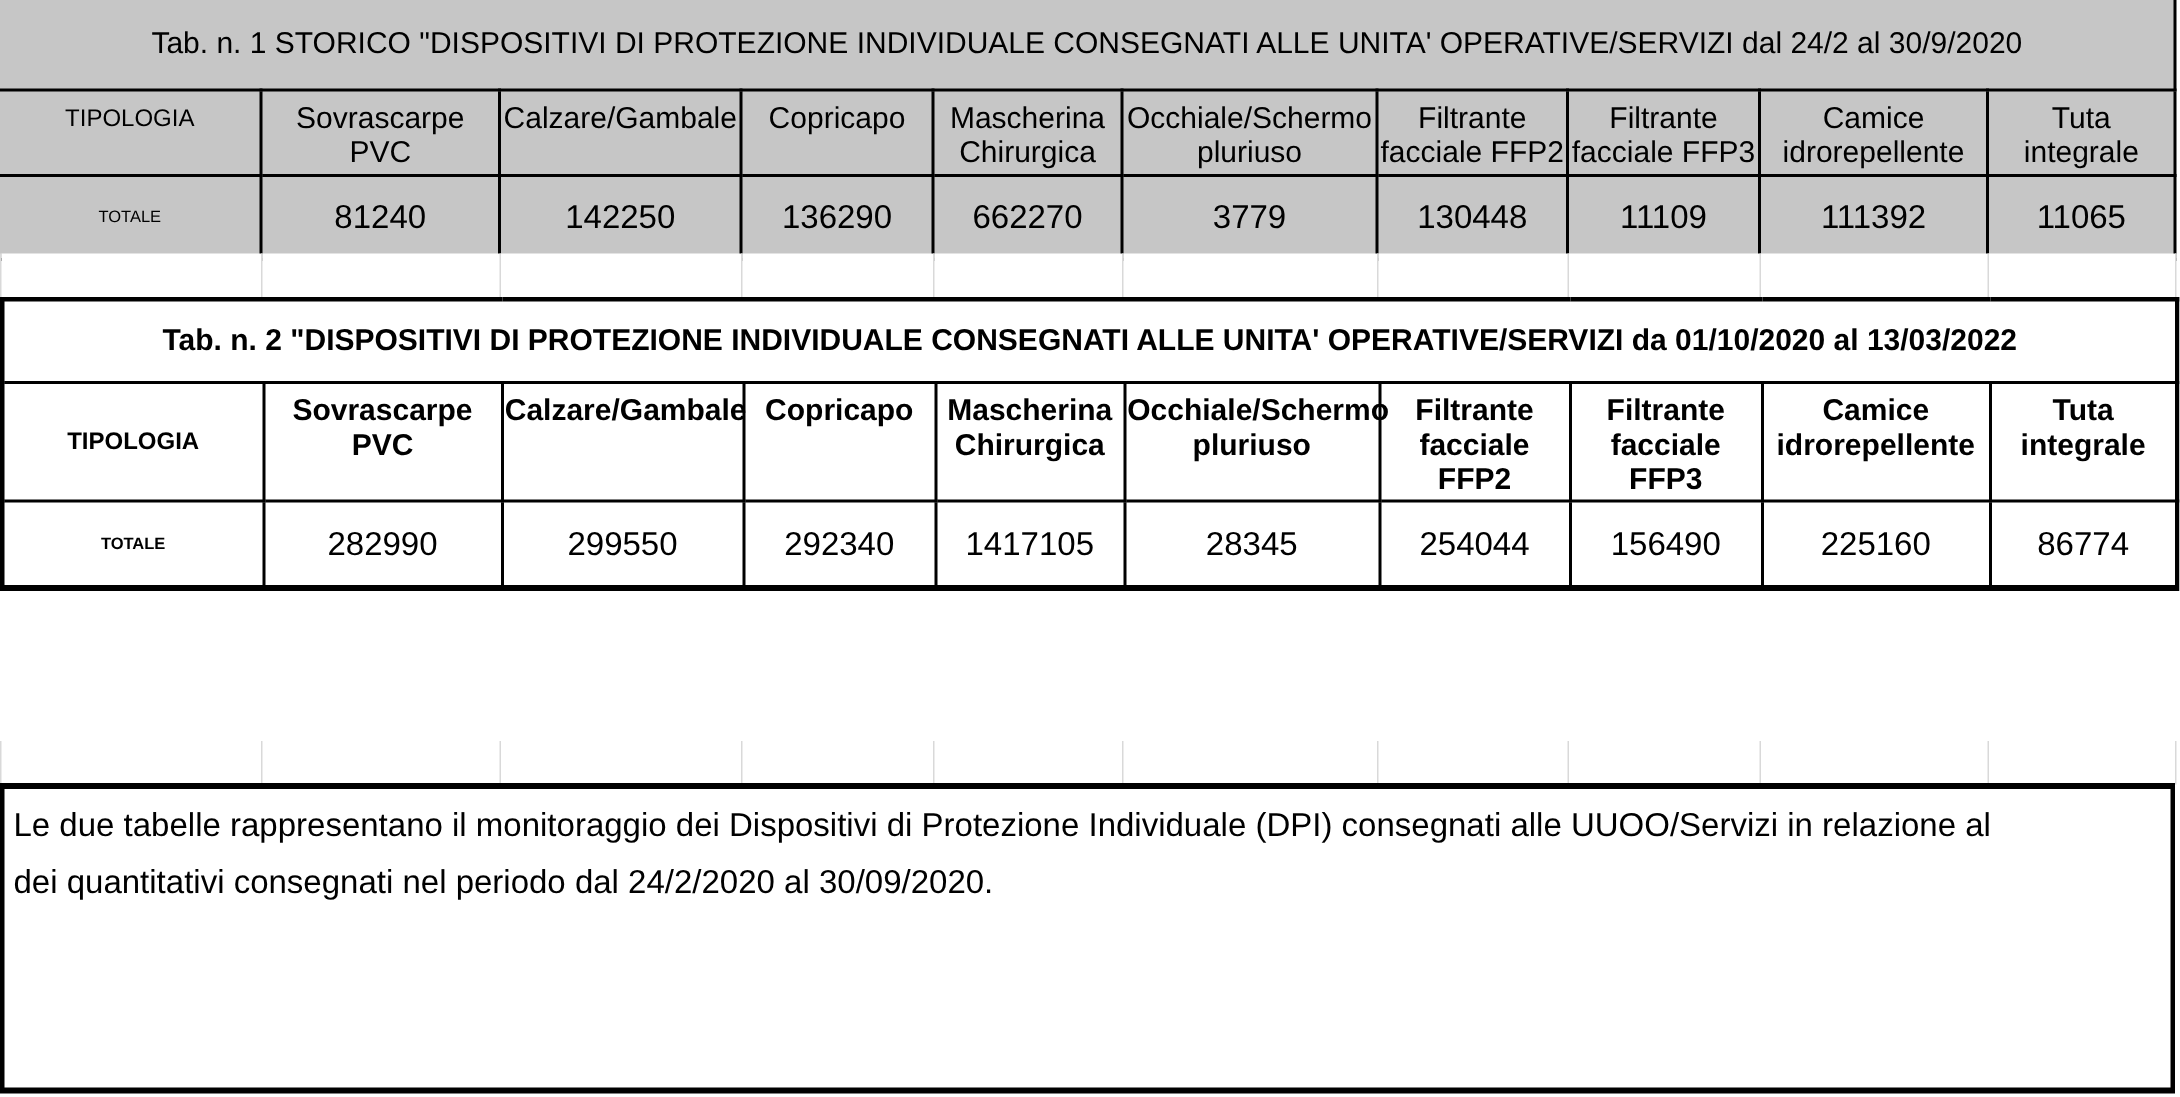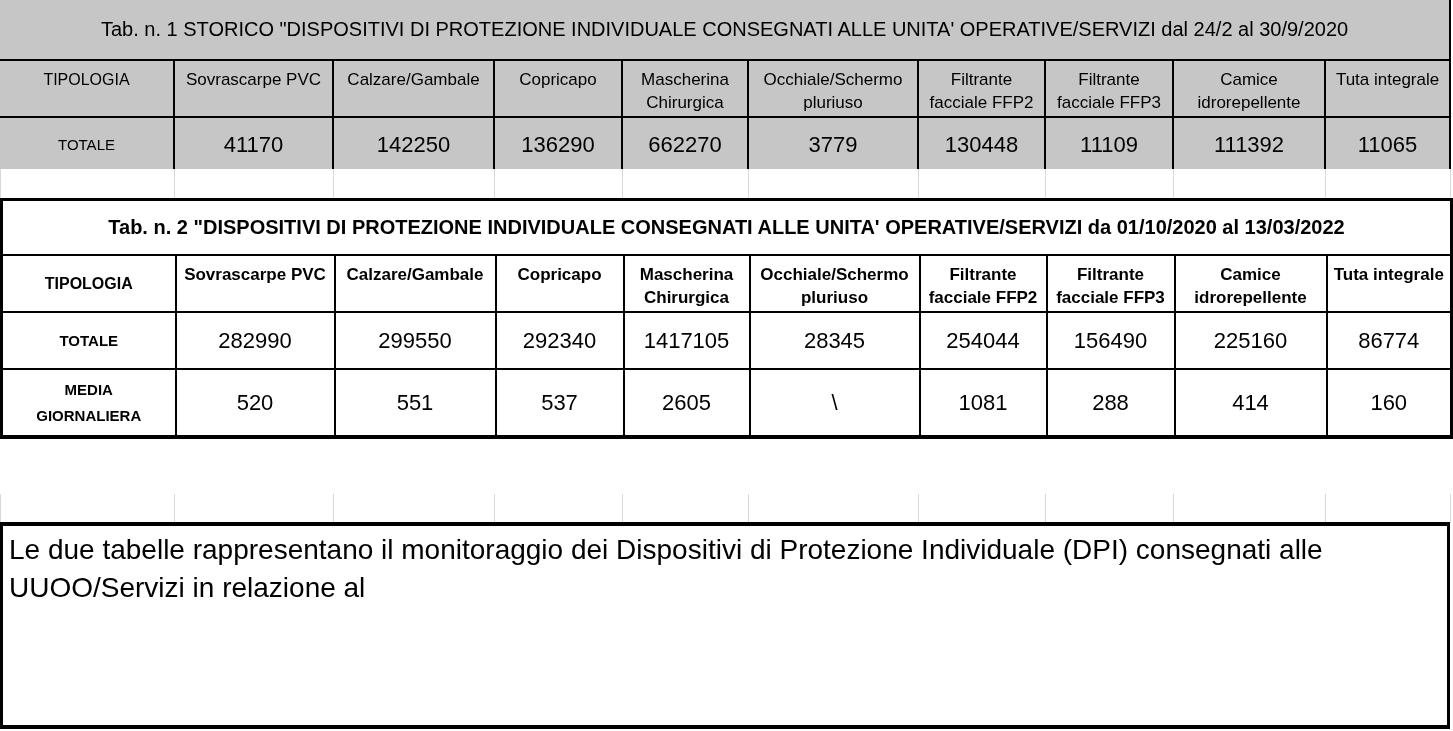--- a/index.html
+++ b/index.html
@@ -26,28 +26,28 @@
   .t2 { top: 198px; border: 3px solid #000; border-bottom-width: 4px; }
   .t2 td { border: 2px solid #000; background: #ffffff; }
   .t2 .title-cell { height: 51px; }
   
   .title-cell {
     text-align: center; vertical-align: middle;
     font-size: 20px; white-space: nowrap;
   }
   .t2 .title-cell, .t2 .hd, .t2 .lbl { font-weight: bold; }
   .hd {
-    font-size: 17px; text-align: center; vertical-align: top;
+    font-size: 20px; text-align: center; vertical-align: top;
     padding-top: 7px; line-height: 23px; white-space: pre-line;
     height: 47px;
   }
   .tip { font-size: 16px; text-align: center; }
   .t2 .tip { vertical-align: middle; padding-top: 0; }
   .lbl {
-    font-size: 15px; text-align: center; vertical-align: middle;
+    font-size: 11px; text-align: center; vertical-align: middle;
     white-space: pre-line; line-height: 26px;
   }
   .num { font-size: 22px; text-align: center; vertical-align: middle; }
   .t1 .data-row td { height: 52px; }
   .t2 .row-totale td { height: 53px; }
   .t2 .row-giorni td { height: 55px; }
   .t2 .row-media  td { height: 63px; }
   
   .spacer td {
     border-left: 1px solid #d9d9d9;
@@ -60,21 +60,21 @@
   
   .footer {
     position: absolute; left: 0; top: 522px;
     width: 1450px; height: 207px;
     border: 3px solid #000;
     border-top-width: 4px; border-bottom-width: 4px;
     box-sizing: border-box;
     padding: 5px 2px 0 6px;
   }
   .footer .line {
-    font-size: 28px; line-height: 38px;
+    font-size: 22px; line-height: 38px;
     white-space: pre-wrap;
   }
 </style>
 </head>
 <body>
 
 <table class="t t1">
   <colgroup>
     <col style="width:174px">
       <col style="width:159px">
@@ -103,21 +103,21 @@
     <td class="hd">Filtrante
 facciale FFP2</td>
     <td class="hd">Filtrante
 facciale FFP3</td>
     <td class="hd">Camice
 idrorepellente</td>
     <td class="hd">Tuta integrale</td>
   </tr>
   <tr class="data-row">
     <td class="lbl">TOTALE</td>
-    <td class="num">41170</td>
+    <td class="num">81240</td>
     <td class="num">142250</td>
     <td class="num">136290</td>
     <td class="num">662270</td>
     <td class="num">3779</td>
     <td class="num">130448</td>
     <td class="num">11109</td>
     <td class="num">111392</td>
     <td class="num">11065</td>
   </tr>
 </tbody>
@@ -191,33 +191,20 @@
     <td class="num">282990</td>
     <td class="num">299550</td>
     <td class="num">292340</td>
     <td class="num">1417105</td>
     <td class="num">28345</td>
     <td class="num">254044</td>
     <td class="num">156490</td>
     <td class="num">225160</td>
     <td class="num">86774</td>
   </tr>
-  <tr class="row-media">
-    <td class="lbl">MEDIA
-GIORNALIERA</td>
-    <td class="num">520</td>
-    <td class="num">551</td>
-    <td class="num">537</td>
-    <td class="num">2605</td>
-    <td class="num">\</td>
-    <td class="num">1081</td>
-    <td class="num">288</td>
-    <td class="num">414</td>
-    <td class="num">160</td>
-  </tr>
 </tbody>
   </table>
 
 <table class="t spacer sp2">
   <colgroup>
     <col style="width:174px">
       <col style="width:159px">
       <col style="width:161px">
       <col style="width:128px">
       <col style="width:126px">
@@ -238,13 +225,14 @@
         <td></td>
         <td></td>
         <td></td>
         <td></td>
       </tr>
 </tbody>
   </table>
 
 <div class="footer">
   <div class="line">Le due tabelle rappresentano il monitoraggio dei Dispositivi di Protezione Individuale (DPI) consegnati alle UUOO/Servizi in relazione al</div>
+  <div class="line">dei quantitativi consegnati nel periodo dal 24/2/2020 al 30/09/2020.</div>
 </div>
 
 </body></html>

